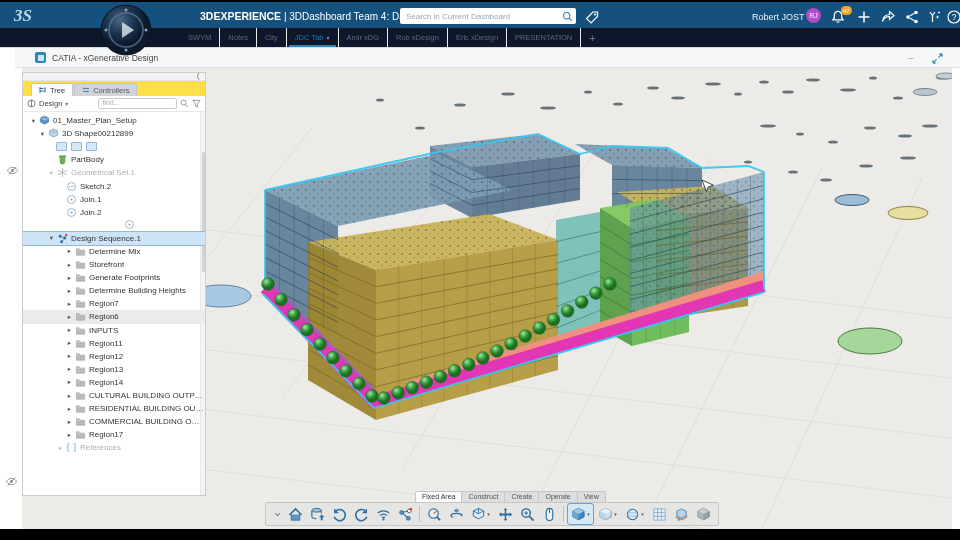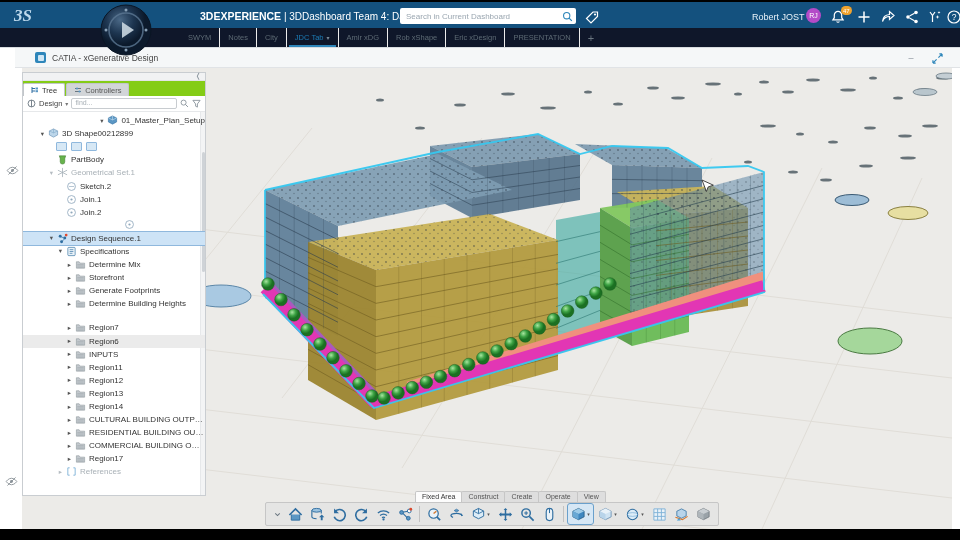--- a/index.html
+++ b/index.html
@@ -45,28 +45,28 @@
   .gutter-ic{position:absolute;width:13px;height:13px;}
   .gutter-ic svg{width:100%;height:100%;}
 
   .viewport{position:absolute;left:22px;top:0;width:930px;height:461px;background:#ecebe8;overflow:hidden;}
   .scene{position:absolute;left:0;top:0;}
 
   
   .treepanel{position:absolute;left:0;top:4px;width:184px;height:424px;background:#fff;border:1px solid #c9cdd1;z-index:4;display:flex;flex-direction:column;}
   .tp-strip{height:8px;background:#f1f2f3;border-bottom:1px solid #e2e4e6;position:relative;}
   .tp-strip .coll{position:absolute;right:4px;top:-1px;font-size:7px;color:#8a949c;}
-  .tp-tabs{height:15px;background:#84cc16;display:flex;align-items:flex-end;padding-left:0;gap:1px;}
+  .tp-tabs{height:15px;background:#fde047;display:flex;align-items:flex-end;padding-left:8px;gap:1px;}
   .tp-tab{height:13px;display:flex;align-items:center;gap:3px;padding:0 7px;font-size:7.5px;color:#555;background:#d2d5d8;border:1px solid #c2c6ca;border-bottom:none;border-radius:2px 2px 0 0;}
   .tp-tab.active{background:#fff;color:#333;}
   .tp-tab .mini{display:inline-block;width:8px;height:8px;}
   .tp-filter{height:16px;display:flex;align-items:center;padding:0 4px;border-bottom:1px solid #e6e8ea;gap:3px;}
   .tp-filter .dd{font-size:7.5px;color:#444;display:flex;align-items:center;gap:3px;}
   .tp-filter .dd .c{font-size:6px;color:#777;}
-  .findbox{flex:1;height:11px;border:1px solid #c8ccd0;border-radius:2px;display:flex;align-items:flex-start;padding:0 3px;margin-left:0;}
+  .findbox{flex:1;height:11px;border:1px solid #c8ccd0;border-radius:2px;display:flex;align-items:flex-start;padding:0 3px;margin-left:27px;}
   .findbox input{border:none;outline:none;width:100%;font-size:7px;color:#666;padding:0;background:transparent;}
   .findbox input::placeholder{color:#a8b0b6;}
   .tp-filter .fic{width:9px;height:9px;}
   .tree-rows{flex:1;overflow:hidden;position:relative;padding-top:2px;}
   .trow{height:13.1px;display:flex;align-items:center;font-size:8px;color:#333;white-space:nowrap;position:relative;}
   .trow .caret{width:9px;font-size:6.5px;color:#555;text-align:center;flex:none;}
   .trow .ticon{width:12px;height:12px;flex:none;margin-right:3px;display:flex;align-items:center;justify-content:center;}
   .trow .ticon svg{width:11px;height:11px;}
   .trow .lbl{overflow:hidden;text-overflow:ellipsis;}
   .trow.selected{background:#cde3f6;outline:1px solid #8fb8dd;}
@@ -190,21 +190,21 @@
         <span>City</span>
       </div>
       <div class="ws-tab active">
         <span>JDC Tab</span>
         <span class="caret">▾</span>
       </div>
       <div class="ws-tab">
         <span>Amir xDG</span>
       </div>
       <div class="ws-tab">
-        <span>Rob xShape</span>
+        <span>Rob xDesign</span>
       </div>
       <div class="ws-tab">
         <span>Eric xDesign</span>
       </div>
       <div class="ws-tab">
         <span>PRESENTATION</span>
       </div>
       <div class="ws-tab plus">+</div>
     </div>
 
@@ -533,21 +533,21 @@
               <path d="M6 6l2.8 2.8" stroke="#8a949c" stroke-width="1.1"></path>
             </svg>
           <svg class="fic" viewBox="0 0 10 10">
               <path d="M1 1.5h8L6 5.5V9L4 8V5.5z" fill="none" stroke="#8a949c" stroke-width="1"></path>
             </svg>
         </div>
         <div class="tree-rows" id="tree-rows">
           <div class="tp-scroll">
               <div class="thumb"></div>
             </div>
-        <div class="trow" style="padding-left: 6px; justify-content: flex-end;">
+        <div class="trow" style="padding-left: 6px;">
               <span class="caret">▾</span>
               <span class="ticon">
                 <svg viewBox="0 0 12 12">
                   <path d="M6 1l4.5 2.2v4.4L6 10 1.5 7.6V3.2z" fill="#5b97c4" stroke="#2e6da0" stroke-width=".6"></path>
                   <path d="M6 1v4.4L10.5 3.2M6 5.4 1.5 3.2" stroke="#cfe3f2" stroke-width=".6" fill="none"></path>
                 </svg>
               </span>
               <span class="lbl">01_Master_Plan_Setup</span>
             </div>
             <div class="trow" style="padding-left: 15px;">
@@ -629,30 +629,20 @@
                 <svg viewBox="0 0 12 12">
                   <circle cx="3.5" cy="3.5" r="1.6" fill="#2e6da0"></circle>
                   <circle cx="8.5" cy="5.5" r="1.6" fill="#2e6da0"></circle>
                   <circle cx="5" cy="9.5" r="1.6" fill="#2e6da0"></circle>
                   <path d="M4.5 4.3l3 1M8 6.8 5.8 8.6" stroke="#2e6da0" stroke-width=".8"></path>
                   <circle cx="10" cy="2.2" r="1.5" fill="#e04a2f"></circle>
                 </svg>
               </span>
               <span class="lbl">Design Sequence.1</span>
             </div>
-            <div class="trow" style="padding-left: 33px;">
-              <span class="caret">▾</span>
-              <span class="ticon">
-                <svg viewBox="0 0 12 12">
-                  <rect x="2" y="1.5" width="8" height="9" rx="1" fill="#eaf2f8" stroke="#2e6da0" stroke-width=".7"></rect>
-                  <path d="M4 4h4M4 6h4M4 8h3" stroke="#2e6da0" stroke-width=".7"></path>
-                </svg>
-              </span>
-              <span class="lbl">Specifications</span>
-            </div>
             <div class="trow" style="padding-left: 42px;">
               <span class="caret">▸</span>
               <span class="ticon">
                 <svg viewBox="0 0 12 12">
                   <path d="M1.5 3h3l1 1.5h5V10h-9z" fill="#c3c9ce" stroke="#8a9298" stroke-width=".6"></path>
                   <path d="M2.5 6h7M2.5 7.5h7M2.5 9h7" stroke="#9aa2a8" stroke-width=".5"></path>
                 </svg>
               </span>
               <span class="lbl">Determine Mix</span>
             </div>
@@ -679,21 +669,21 @@
             <div class="trow" style="padding-left: 42px;">
               <span class="caret">▸</span>
               <span class="ticon">
                 <svg viewBox="0 0 12 12">
                   <path d="M1.5 3h3l1 1.5h5V10h-9z" fill="#c3c9ce" stroke="#8a9298" stroke-width=".6"></path>
                   <path d="M2.5 6h7M2.5 7.5h7M2.5 9h7" stroke="#9aa2a8" stroke-width=".5"></path>
                 </svg>
               </span>
               <span class="lbl">Determine Building Heights</span>
             </div>
-            <div class="trow" style="padding-left: 42px; margin-top: 11px;">
+            <div class="trow" style="padding-left: 42px;">
               <span class="caret">▸</span>
               <span class="ticon">
                 <svg viewBox="0 0 12 12">
                   <path d="M1.5 3h3l1 1.5h5V10h-9z" fill="#c3c9ce" stroke="#8a9298" stroke-width=".6"></path>
                   <path d="M2.5 6h7M2.5 7.5h7M2.5 9h7" stroke="#9aa2a8" stroke-width=".5"></path>
                 </svg>
               </span>
               <span class="lbl">Region7</span>
             </div>
             <div class="trow hover" style="padding-left: 42px;">

